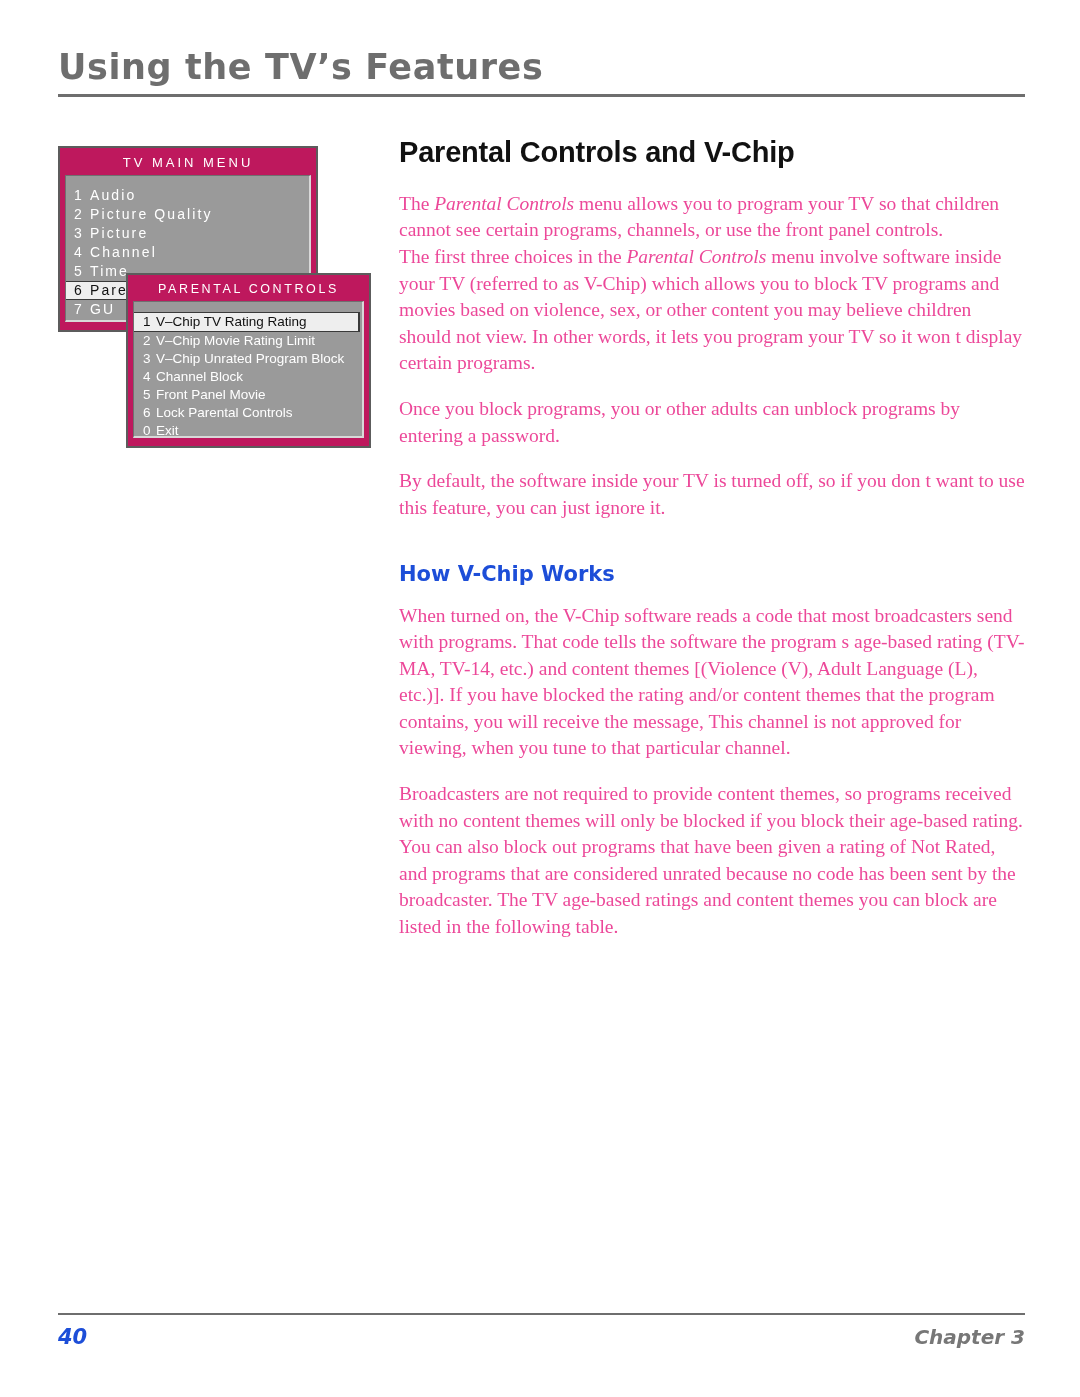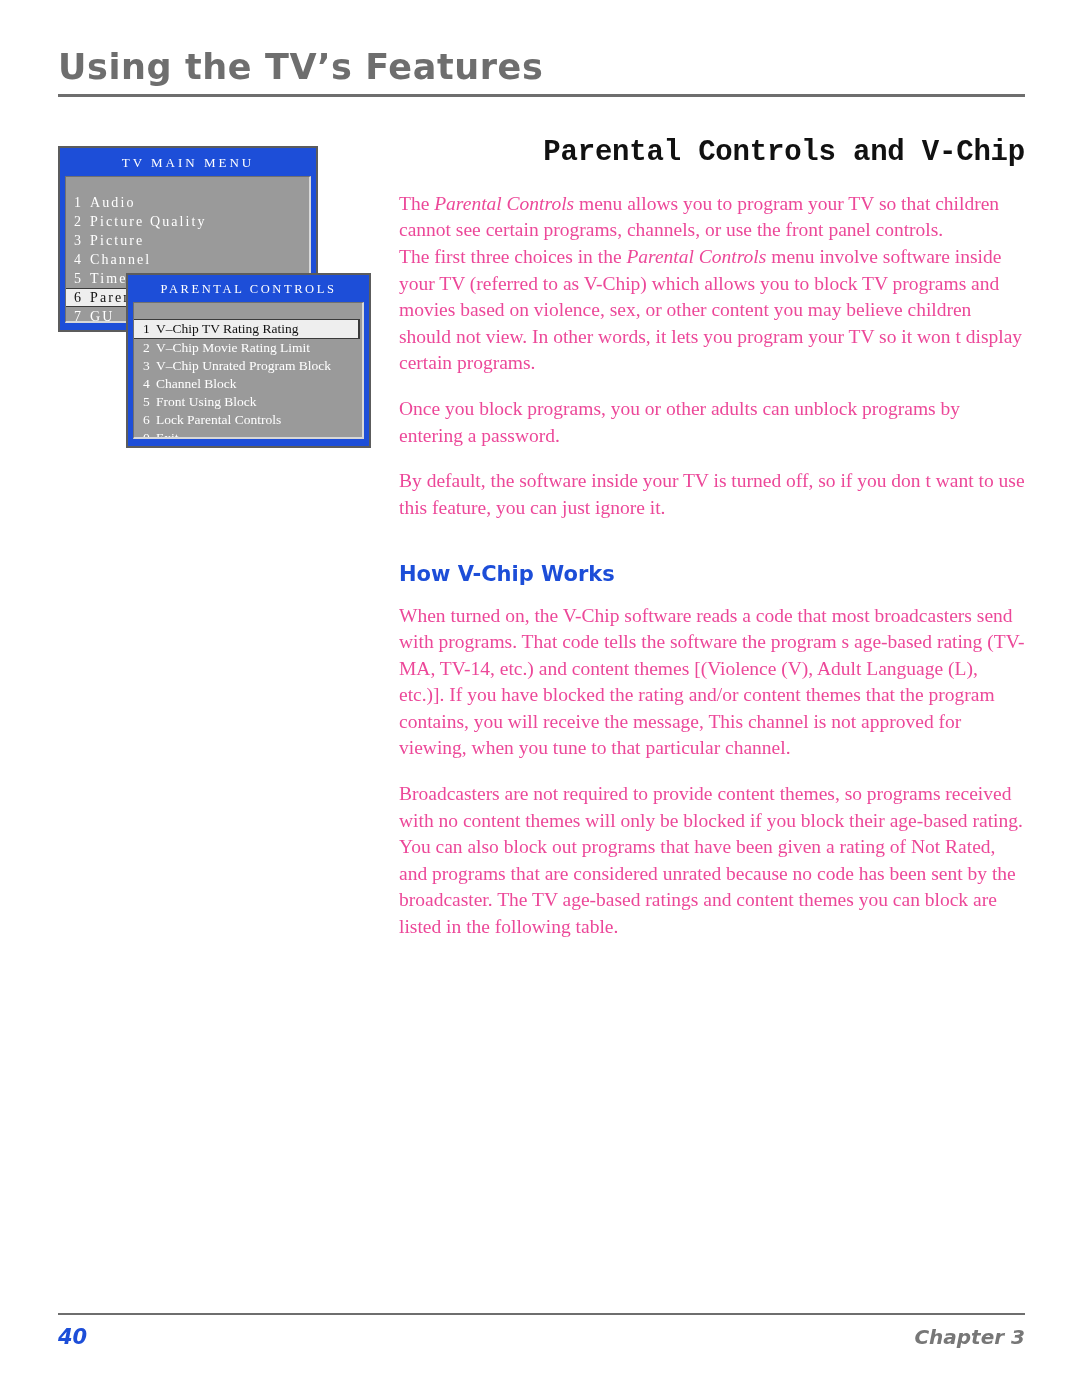--- a/index.html
+++ b/index.html
@@ -43,24 +43,24 @@
   .osd-area {
     position: absolute;
     left: 58px;
     top: 146px;
     width: 320px;
     height: 310px;
   }
 
   .osd-menu {
     position: absolute;
-    background: #1d4ed8;
+    background: #be185d;
     border: 2px solid #5c5c5c;
     box-sizing: border-box;
-    font-family: Liberation Serif, serif;
+    font-family: Liberation Sans, sans-serif;
   }
   .osd-main {
     left: 0px;
     top: 0px;
     width: 260px;
     height: 186px;
     padding: 4px 5px 6px 5px;
   }
   .osd-sub {
     left: 68px;
@@ -84,21 +84,21 @@
     letter-spacing: 2.6px;
   }
 
   .osd-list {
     background: #9a9a9a;
     border-top: 1px solid #707070;
     border-left: 1px solid #707070;
     border-right: 2px solid #d8d8d8;
     border-bottom: 2px solid #d8d8d8;
     box-sizing: border-box;
-    padding: 16px 0 2px 0;
+    padding: 10px 0 2px 0;
     height: calc(100% - 25px);
     overflow: hidden;
   }
   .osd-sub .osd-list {
     height: calc(100% - 24px);
   }
 
   .osd-row {
     color: #ffffff;
     font-size: 14px;
@@ -133,28 +133,27 @@
   }
 
   
   .content {
     position: absolute;
     left: 399px;
     top: 137px;
     width: 626px;
   }
   h1.sec-title {
-    font-family: Liberation Mono, monospace;
+    font-family: Liberation Sans, sans-serif;
     font-weight: bold;
     font-size: 29px;
     letter-spacing: -0.2px;
     color: #111111;
     margin: 0 0 22px 0;
     line-height: 1.1;
-    text-align: right;
   }
   h2.sub-title {
     font-family: "DejaVu Sans", sans-serif;
     font-weight: bold;
     font-size: 21px;
     color: #1d4ed8;
     margin: 42px 0 16px 0;
     line-height: 1.1;
   }
   p.body {
@@ -230,21 +229,21 @@
     </div>
   </div>
 
   <div class="osd-menu osd-sub">
     <div class="osd-title">PARENTAL CONTROLS</div>
     <div class="osd-list">
       <div class="osd-row sel"><span class="num">1</span><span>V–Chip TV Rating Rating</span></div>
       <div class="osd-row"><span class="num">2</span><span>V–Chip Movie Rating Limit</span></div>
       <div class="osd-row"><span class="num">3</span><span>V–Chip Unrated Program Block</span></div>
       <div class="osd-row"><span class="num">4</span><span>Channel Block</span></div>
-      <div class="osd-row"><span class="num">5</span><span>Front Using Block</span></div>
+      <div class="osd-row"><span class="num">5</span><span>Front Panel Movie</span></div>
       <div class="osd-row"><span class="num">6</span><span>Lock Parental Controls</span></div>
       <div class="osd-row"><span class="num">0</span><span>Exit</span></div>
     </div>
   </div>
 
 </div>
 
 <div class="content">
 
   <h1 class="sec-title">Parental Controls and V-Chip</h1>

